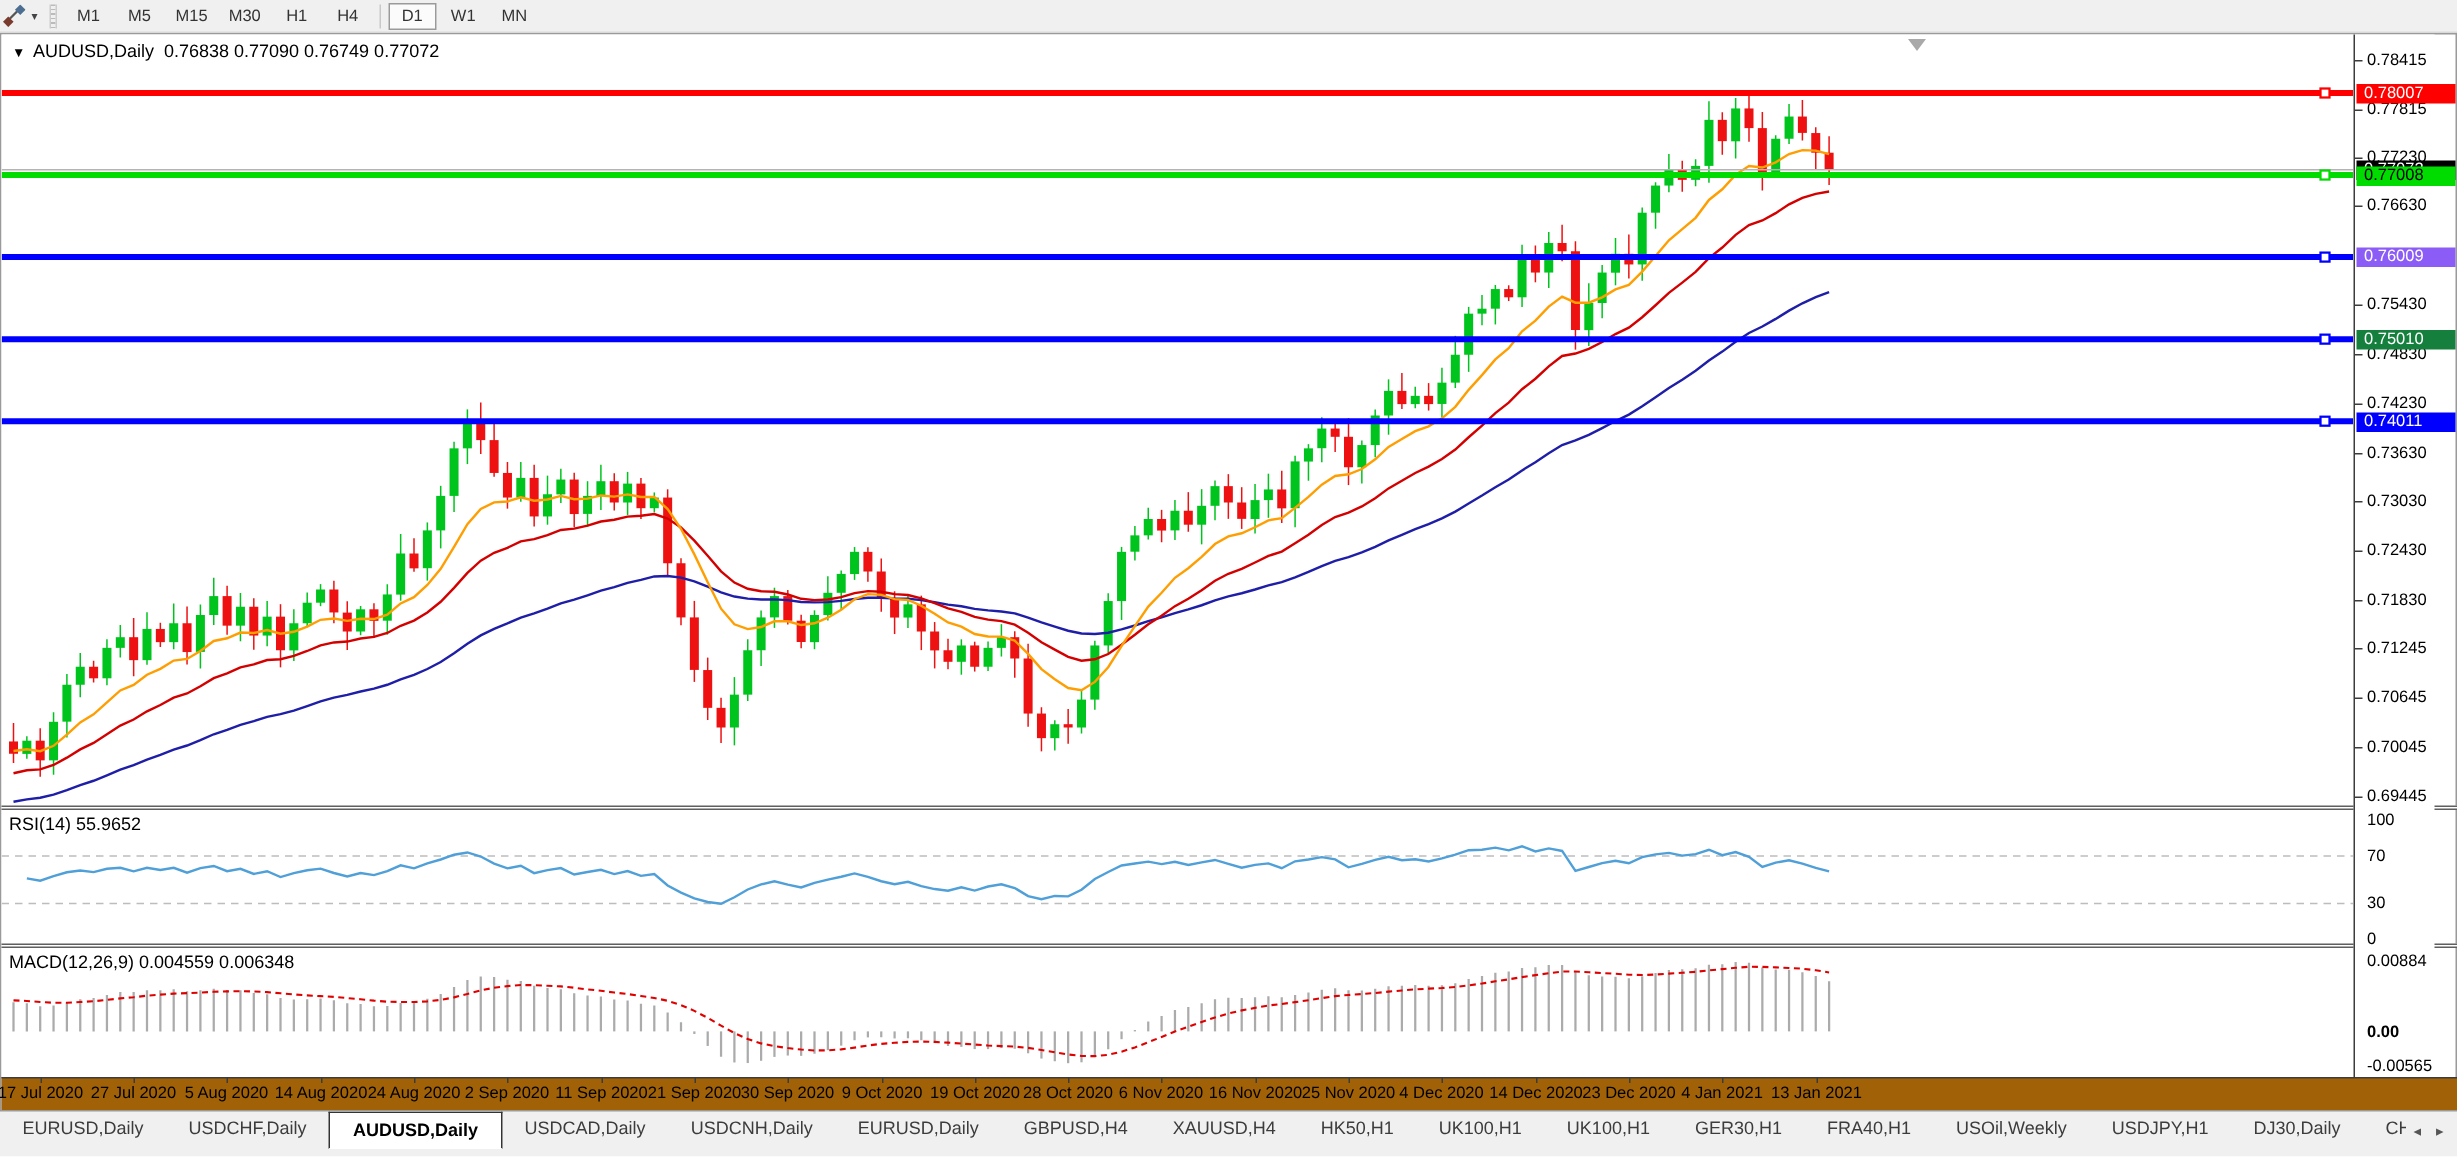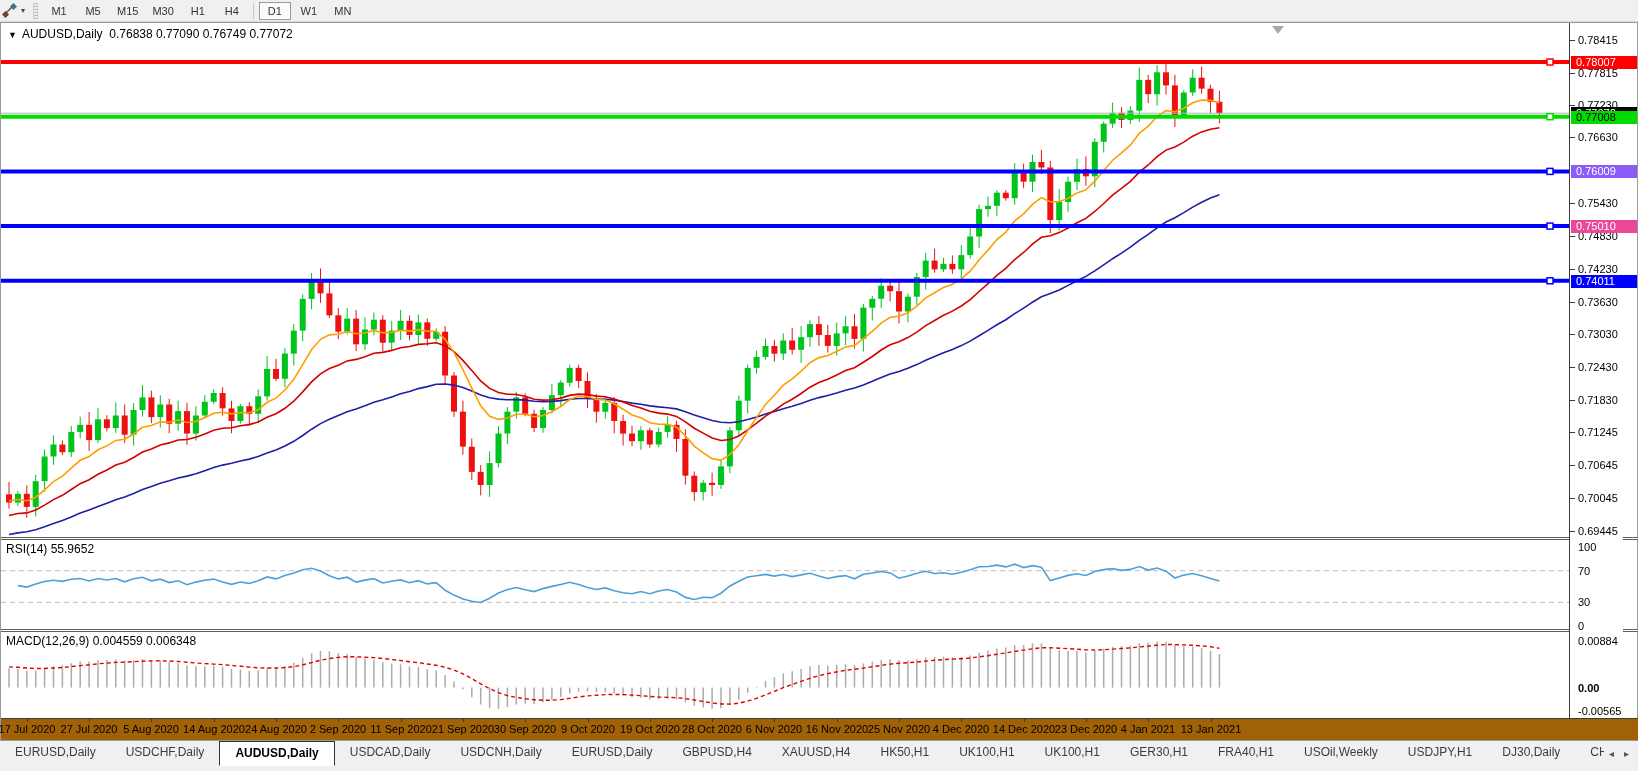--- a/index.html
+++ b/index.html
@@ -631,21 +631,21 @@
         <div class="ytick-dash" style="top: 442px;"></div>
         <div class="ytick" style="top: 436px;">0.70645</div>
         <div class="ytick-dash" style="top: 475px;"></div>
         <div class="ytick" style="top: 469px;">0.70045</div>
         <div class="ytick-dash" style="top: 508px;"></div>
         <div class="ytick" style="top: 502px;">0.69445</div>
         <div class="badge" style="top: 33px; background: rgb(255, 0, 0); color: rgb(255, 255, 255); z-index: 2;">0.78007</div>
         <div class="badge" style="top: 84px; background: rgb(0, 0, 0); color: rgb(255, 255, 255); z-index: 1;">0.77072</div>
         <div class="badge" style="top: 88px; background: rgb(0, 220, 0); color: rgb(0, 0, 0); z-index: 2;">0.77008</div>
         <div class="badge" style="top: 142px; background: #8b5cf6; color: rgb(255, 255, 255); z-index: 2;">0.76009</div>
-        <div class="badge" style="top: 197px; background: #ec4899; color: rgb(255, 255, 255); z-index: 2;">0.75010</div>
+        <div class="badge" style="top: 197px; background: #15803d; color: rgb(255, 255, 255); z-index: 2;">0.75010</div>
         <div class="badge" style="top: 252px; background: rgb(0, 0, 255); color: rgb(255, 255, 255); z-index: 2;">0.74011</div>
         <div class="ytick" style="top: 518px;">100</div>
         <div class="ytick" style="top: 542px;">70</div>
         <div class="ytick" style="top: 573px;">30</div>
         <div class="ytick" style="top: 597px;">0</div>
         <div class="ytick" style="top: 612px;">0.00884</div>
         <div class="ytick" style="top: 659px; font-weight: bold;">0.00</div>
         <div class="ytick" style="top: 682px;">-0.00565</div>
       </div>
   </div>

